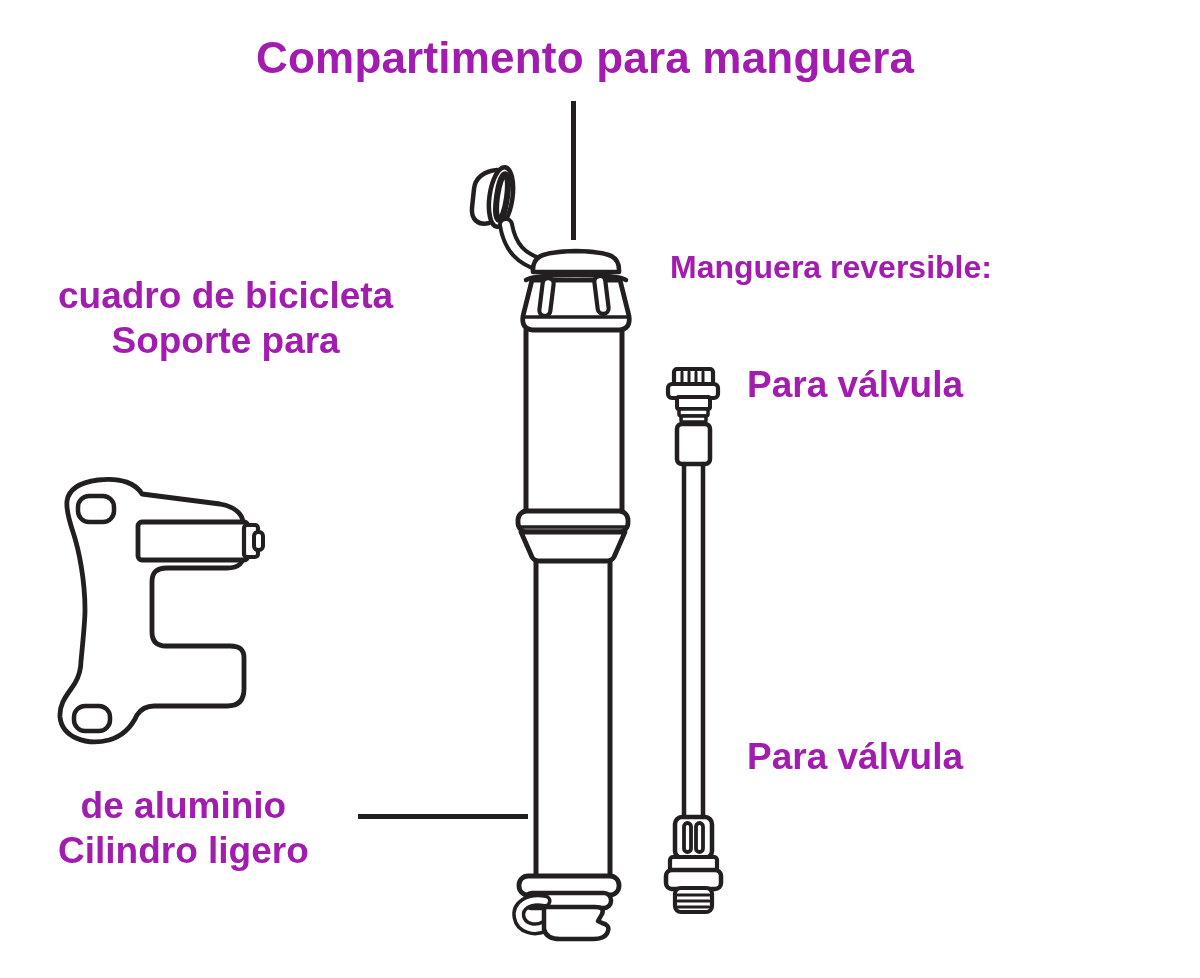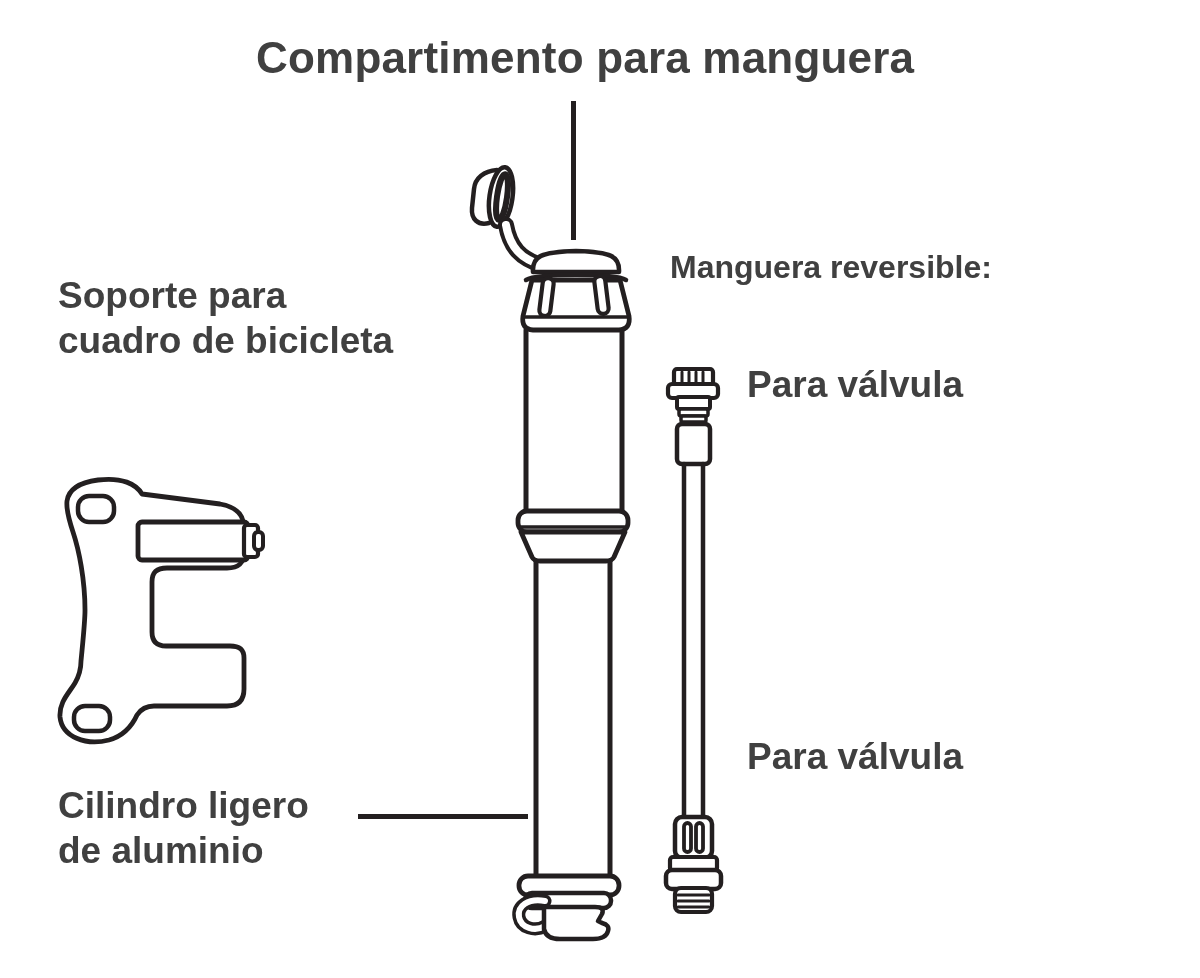--- a/index.html
+++ b/index.html
@@ -5,23 +5,24 @@
   html,body{margin:0;padding:0;}
   body{
     width:1200px;height:978px;
     background:#ffffff;
     font-family:"Liberation Sans", sans-serif;
     position:relative;
     overflow:hidden;
   }
   .label{
     position:absolute;
-    color:#404040;
+    color:#a21caf;
     font-weight:700;
     white-space:nowrap;
+    text-align:center;
   }
   .title{
     left:256px;top:33px;
     font-size:44px;
     letter-spacing:0.2px;
   }
   .heading{
     left:670px;top:249px;
     font-size:32px;
   }
@@ -42,37 +43,37 @@
 </style>
 </head>
 <body>
 
 <div class="label title">Compartimento para manguera</div>
 
 <div class="leader leader-title"></div>
 <div class="leader leader-cyl"></div>
 
 <div class="label lbl-soporte">
+  <div>cuadro de bicicleta</div>
   <div>Soporte para</div>
-  <div>cuadro de bicicleta</div>
 </div>
 
 <div class="label heading">Manguera reversible:</div>
 
 <div class="label lbl-schrader">
   <div>Para válvula</div>
 </div>
 
 <div class="label lbl-presta">
   <div>Para válvula</div>
 </div>
 
 <div class="label lbl-cilindro">
+  <div>de aluminio</div>
   <div>Cilindro ligero</div>
-  <div>de aluminio</div>
 </div>
 
 <svg class="fig fig-pump" viewBox="0 0 220 800" xmlns="http://www.w3.org/2000/svg">
   <g stroke="#231f20" fill="none" stroke-linecap="round" stroke-linejoin="round">
 
     <path d="M57,20 C44,21 35,28 34,39 L32,58 C31,69 38,76 49,73 L60,69" fill="#ffffff" stroke-width="4.5"></path>
     <ellipse cx="61" cy="47" rx="11.5" ry="30" transform="rotate(8 61 47)" fill="#ffffff" stroke-width="4.5"></ellipse>
     <ellipse cx="62" cy="47" rx="5" ry="23" transform="rotate(8 62 47)" stroke-width="6"></ellipse>
 
     <path d="M66,75 C70,97 80,109 104,116" stroke-width="16"></path>

